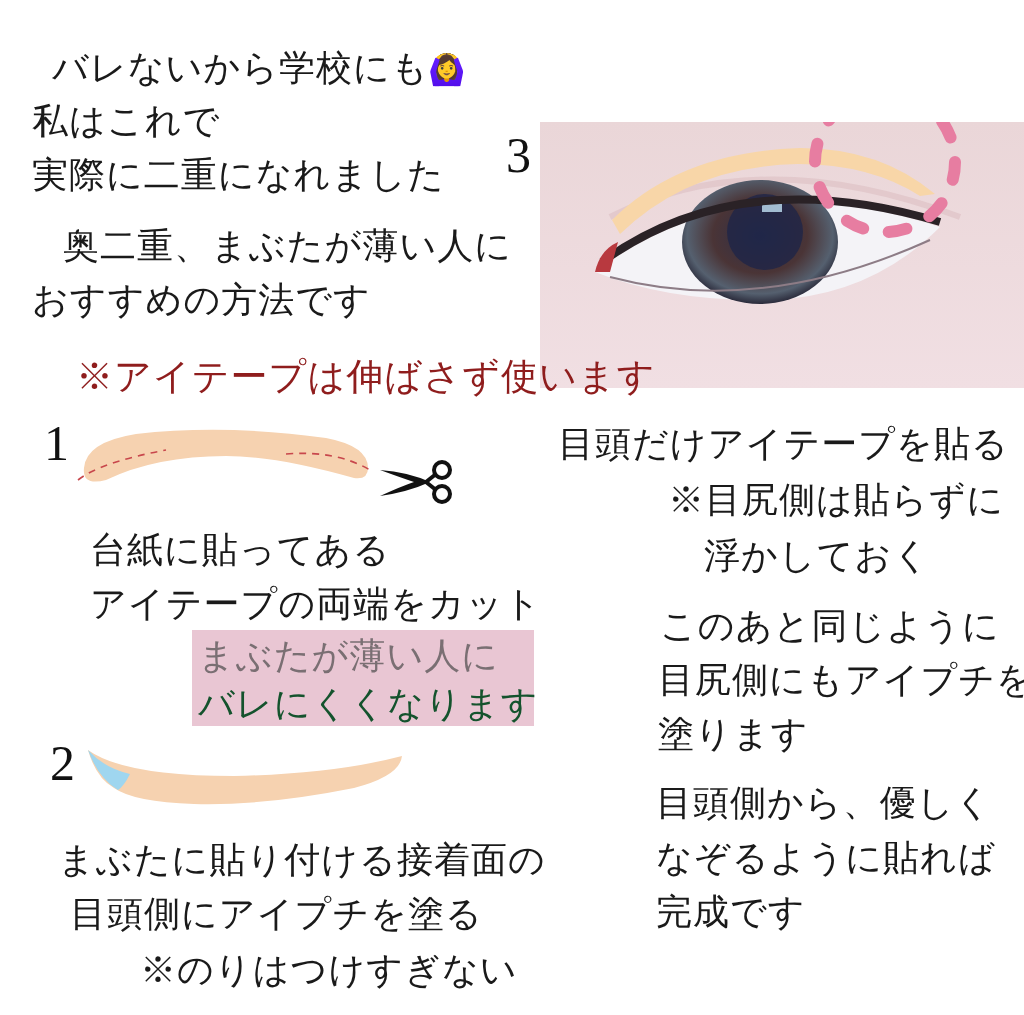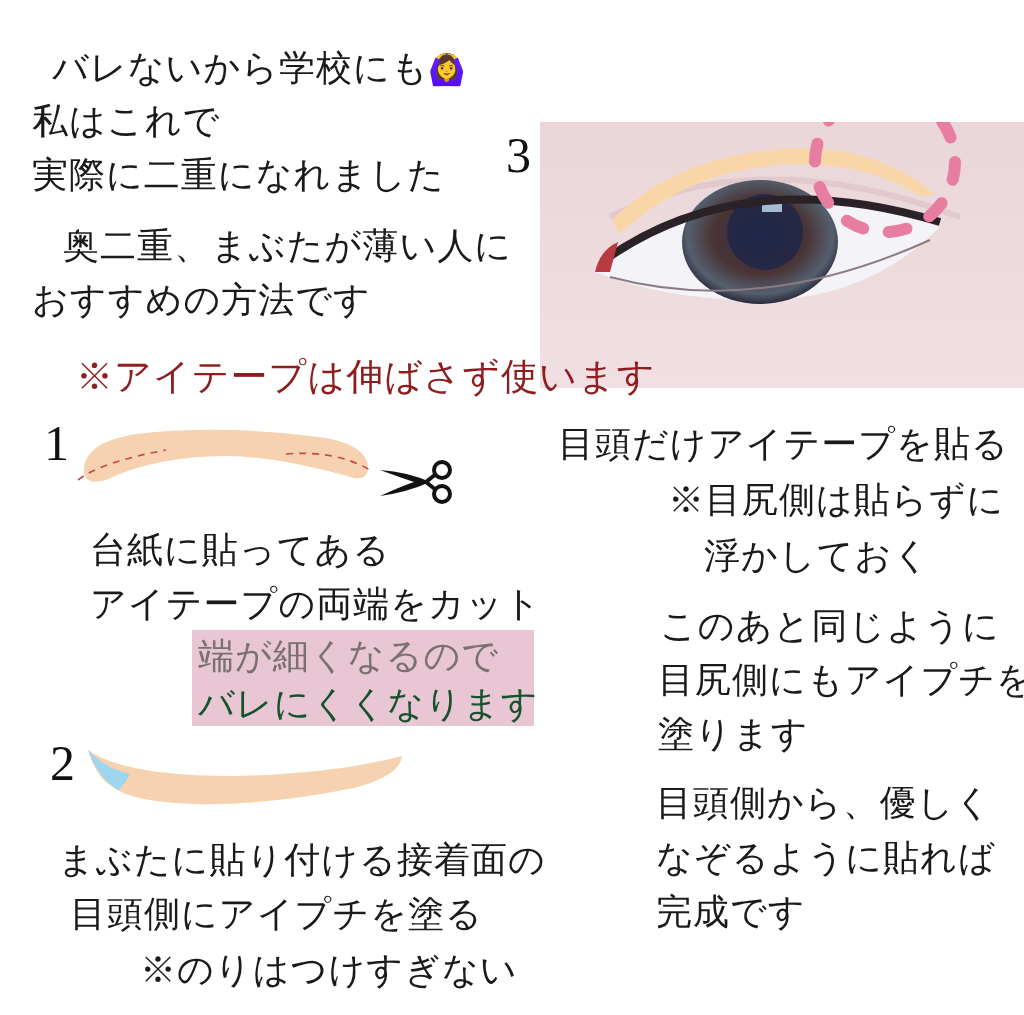--- a/index.html
+++ b/index.html
@@ -83,21 +83,21 @@
   <svg width="80" height="44" viewBox="0 0 80 44">
     <path d="M2 10 Q30 12 52 22 Q30 32 2 36 Q24 26 36 22 Q24 18 2 10 Z" fill="#111"></path>
     <circle cx="64" cy="10" r="8" fill="none" stroke="#111" stroke-width="4"></circle>
     <circle cx="64" cy="34" r="8" fill="none" stroke="#111" stroke-width="4"></circle>
     <path d="M48 22 L58 14 M48 22 L58 30" stroke="#111" stroke-width="4"></path>
   </svg>
 </div>
 <div class="abs txt" style="left:90px; top:532px;">台紙に貼ってある</div>
 <div class="abs txt" style="left:90px; top:586px;">アイテープの両端をカット</div>
 <div class="abs pinkbox" style="left:192px; top:630px; width:330px; height:92px;">
-  <div class="txt" style="margin-top:6px; color:#7a6f73;">端が細くなるので</div>
+  <div class="txt" style="margin-top:6px; color:#7a6f73;">まぶたが薄い人に</div>
   <div class="txt" style="margin-top:12px; color:#14532d;">バレにくくなります</div>
 </div>
 
 <div class="abs num" style="left:50px; top:738px;">2</div>
 <div class="abs" style="left:84px; top:748px;">
   <svg width="320" height="60" viewBox="0 0 320 60">
     <path d="M4 2 Q40 28 150 28 Q250 26 318 8 Q316 28 270 40 Q180 58 110 56 Q50 54 30 40 Q12 30 4 2 Z" fill="#f6d2b0"></path>
     <path d="M4 2 Q20 20 46 26 Q40 38 34 42 Q14 30 4 2 Z" fill="#9fd6ef"></path>
   </svg>
 </div>

